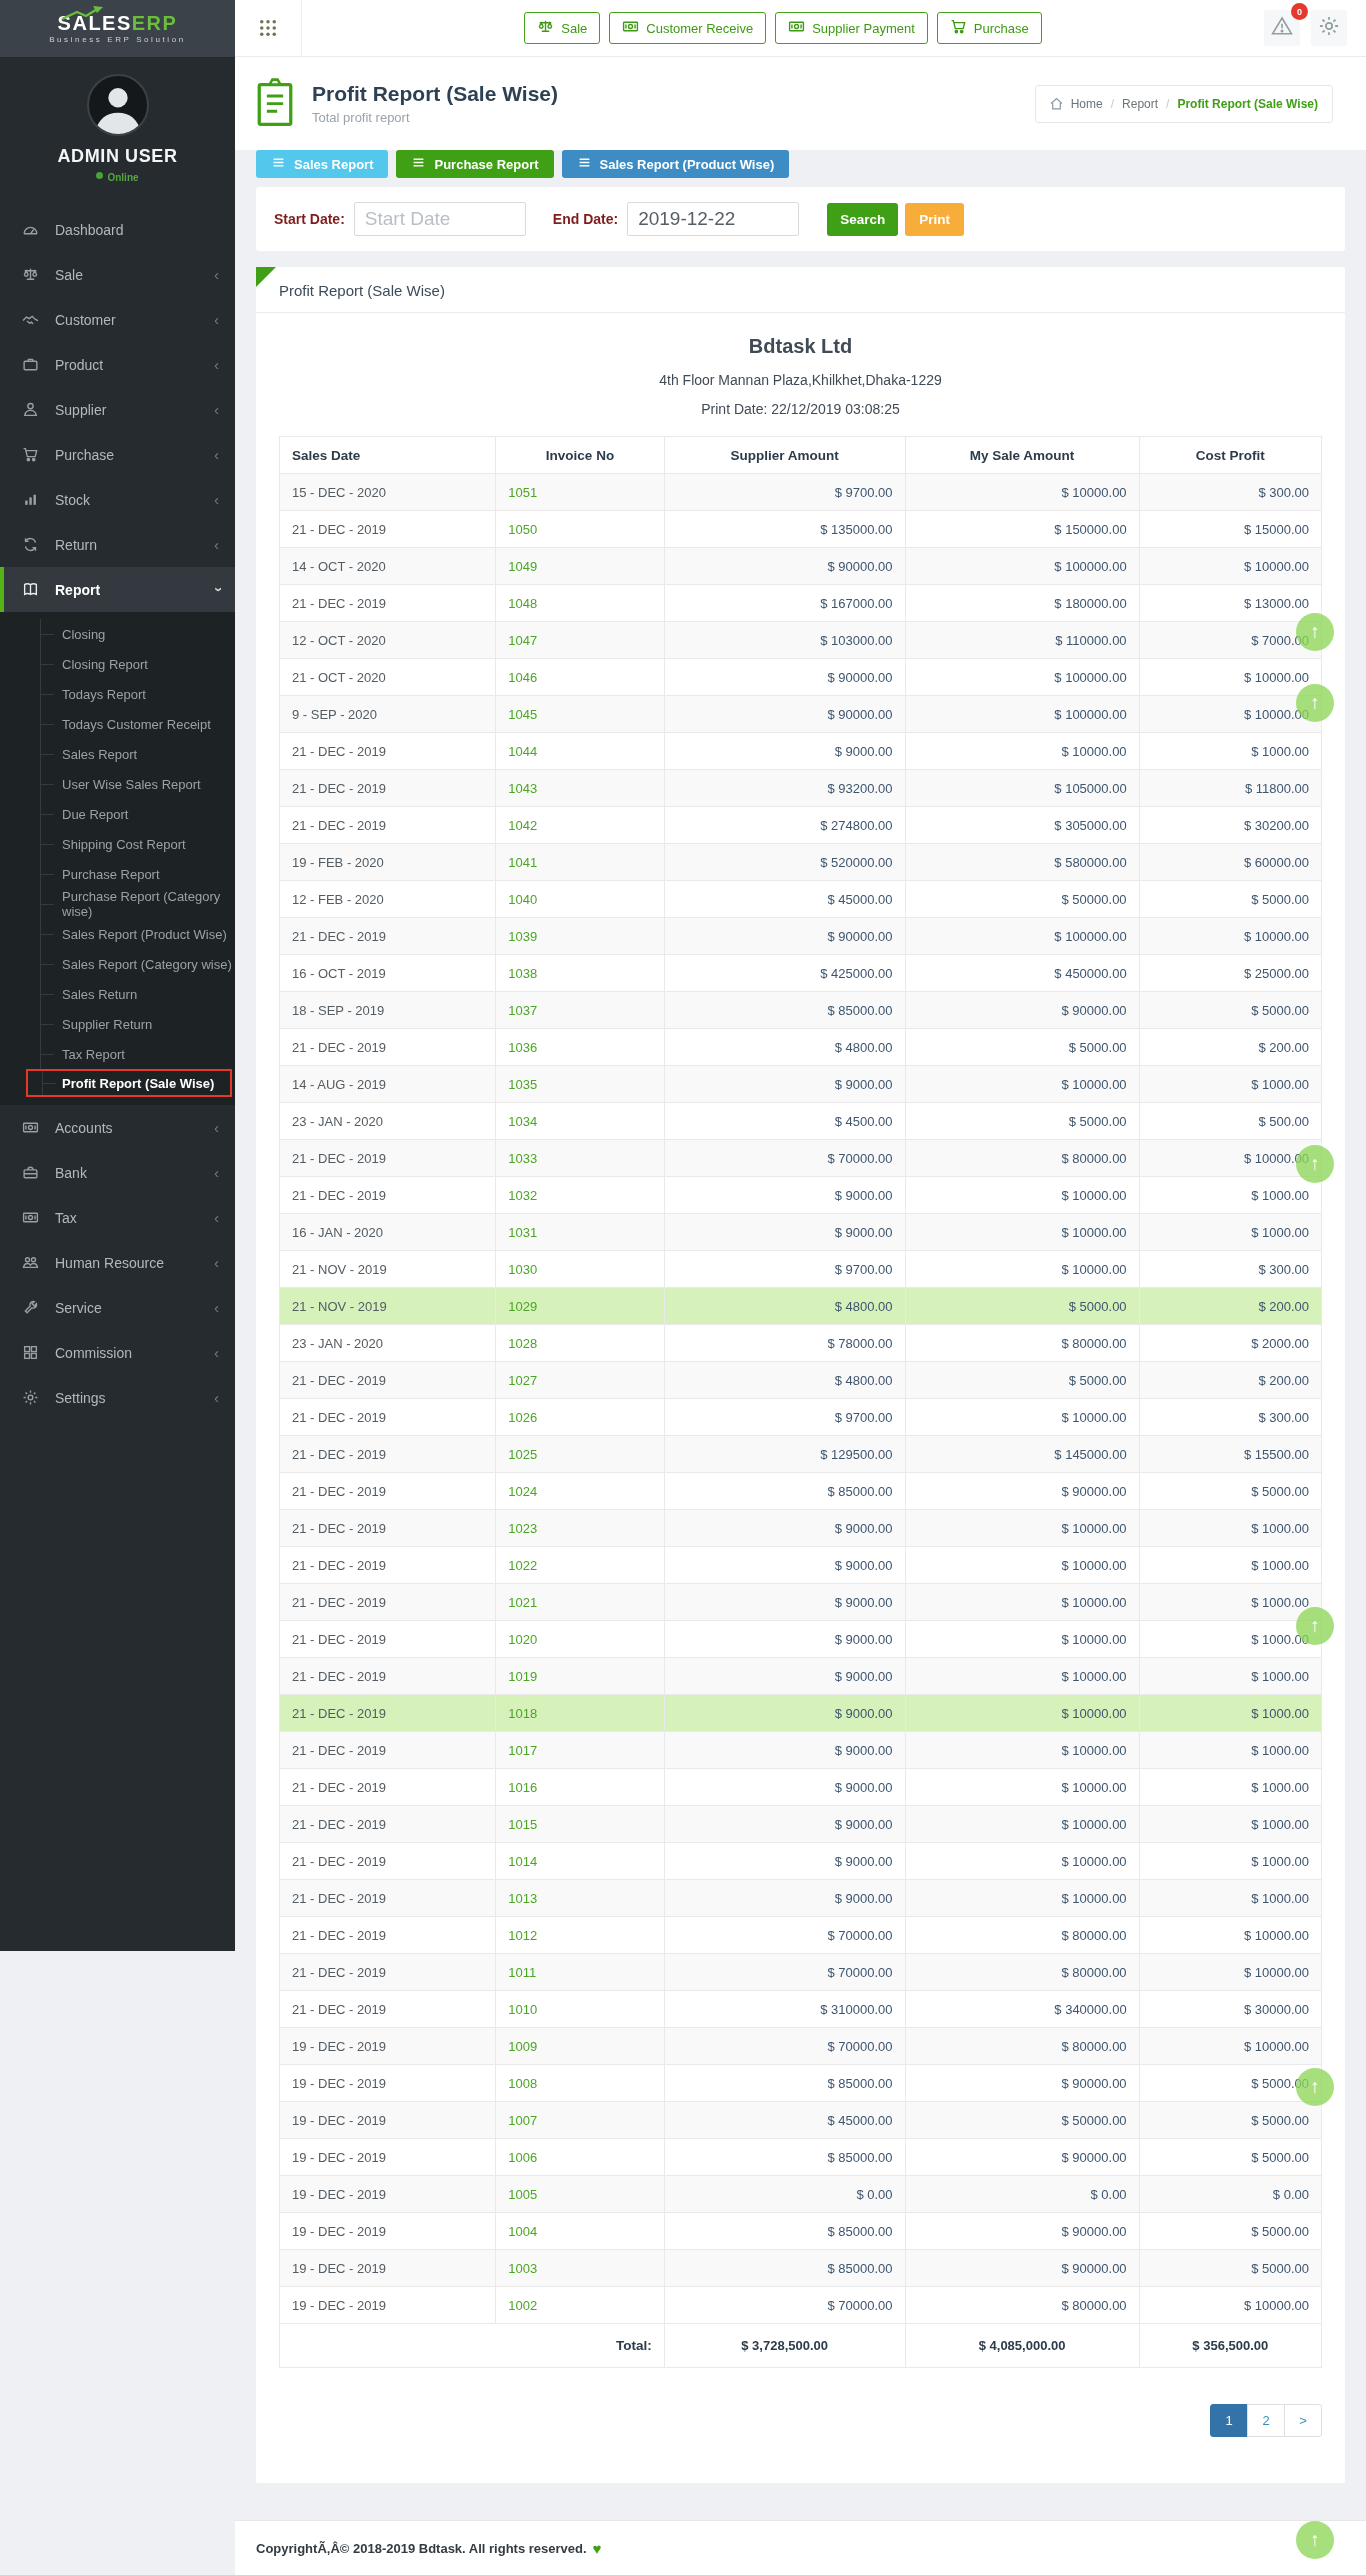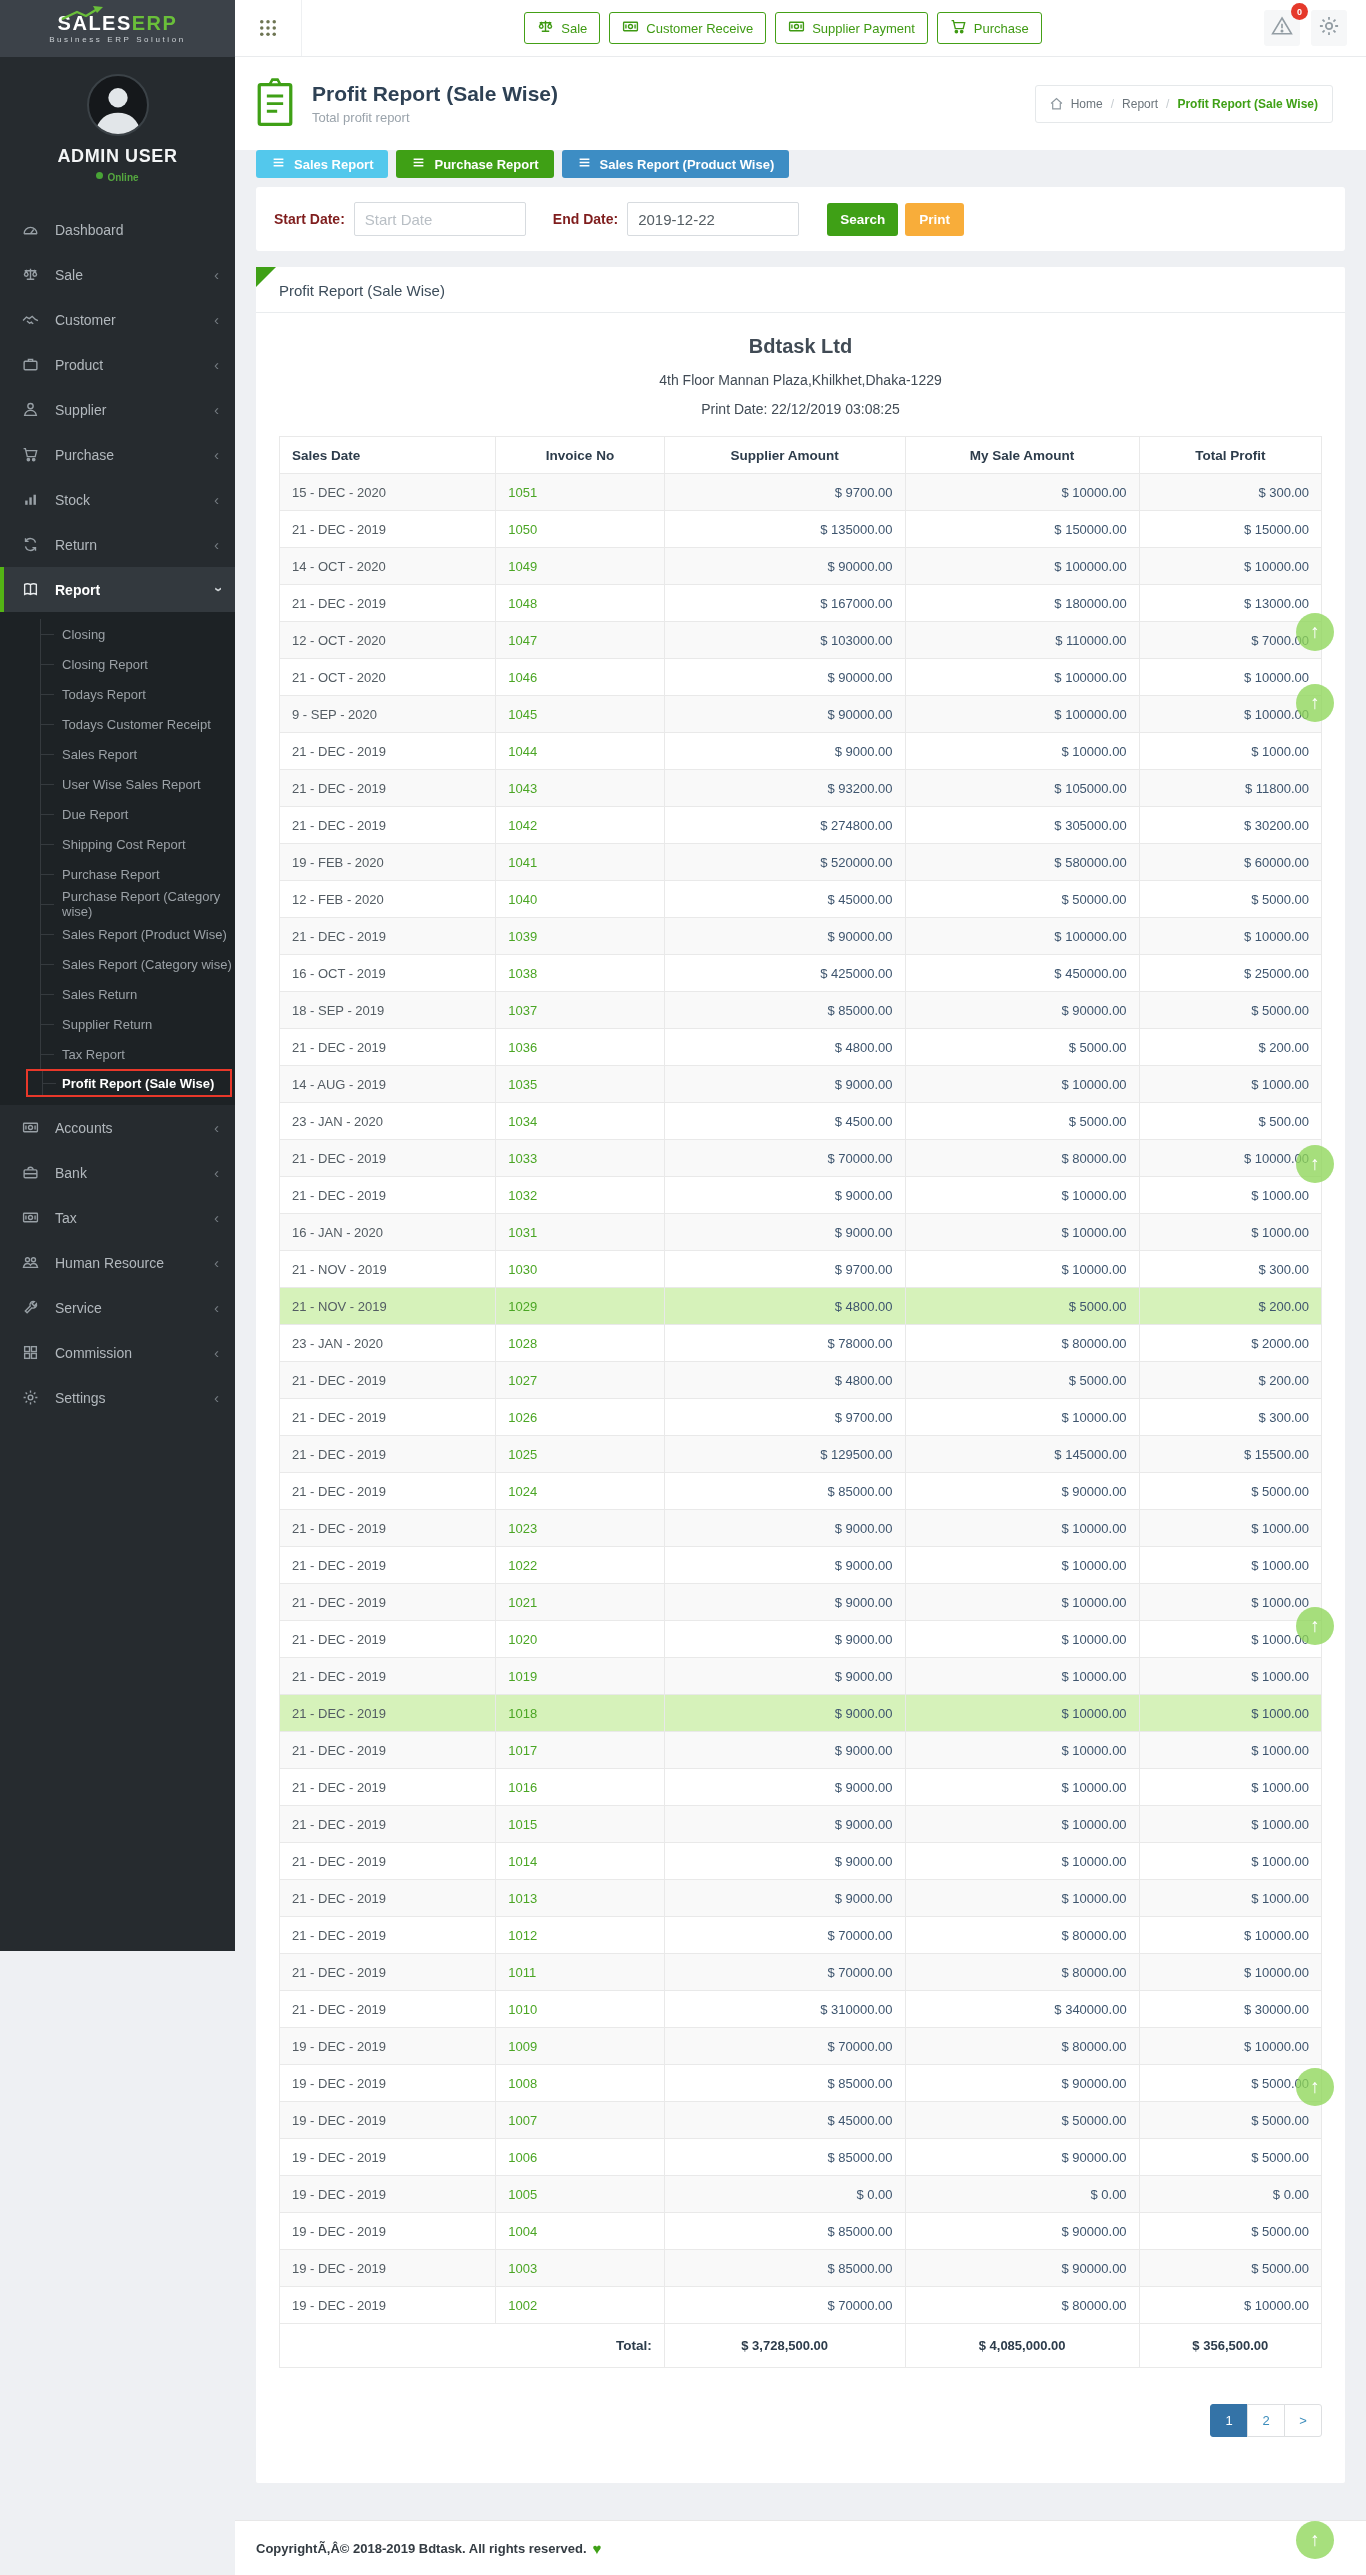--- a/index.html
+++ b/index.html
@@ -50,21 +50,21 @@
   .crumb-sep{color:#c6ccd0}
   .crumb.current{color:#3fa016;font-weight:bold;cursor:default}
   .crumb-home{display:flex;color:#8d979e}
   
   .content{position:absolute;left:235px;top:150px;width:1131px;padding:0 21px;box-sizing:border-box}
   .tabs{display:flex;gap:8px}
   .tab{display:flex;align-items:center;gap:8px;color:#fff;font-size:13px;font-weight:bold;padding:0 15px;height:28px;border-radius:3px;cursor:pointer}
   .filterbar{margin-top:9px;background:#fff;border-radius:3px;padding:15px 18px;display:flex;align-items:center}
   .f-label{font-size:14px;font-weight:bold;color:#7f1d1d;margin-right:9px}
   .f-label.second{margin-left:27px}
-  .filterbar input{width:150px;height:32px;border:1px solid #d7dbdf;border-radius:2px;padding:0 10px;font-size:15px;color:#555e64;font-family:inherit;box-sizing:content-box}
+  .filterbar input{width:150px;height:32px;border:1px solid #d7dbdf;border-radius:2px;padding:0 10px;font-size:19px;color:#555e64;font-family:inherit;box-sizing:content-box}
   .filterbar input::placeholder{color:#b9bfc5}
   .btn-search{margin-left:28px;background:#3fa016;color:#fff;border:none;font-weight:bold;font-size:13.5px;padding:9px 13px;border-radius:3px;cursor:pointer;font-family:inherit}
   .btn-print{margin-left:7px;background:#f8ad3a;color:#fff;border:none;font-weight:bold;font-size:13.5px;padding:9px 14px;border-radius:3px;cursor:pointer;font-family:inherit}
   
   .panel{margin-top:16px;background:#fff;border-radius:2px;position:relative;padding-bottom:46px}
   .fold{position:absolute;top:0;left:0;width:0;height:0;border-top:20px solid #3fa016;border-right:20px solid transparent}
   .panel-title{padding:15px 23px 13px;font-size:15px;color:#3c4c5a;border-bottom:1px solid #e9ecee}
   .company{text-align:center;padding:22px 0 2px;color:#414b55}
   .cname{font-size:20px;font-weight:600}
   .caddr{font-size:14px;margin-top:14px;font-weight:500}
@@ -439,21 +439,21 @@
       <div class="caddr">4th Floor Mannan Plaza,Khilkhet,Dhaka-1229</div>
       <div class="cdate">Print Date: 22/12/2019 03:08:25</div>
     </div>
     <table>
       <thead id="thead">
           <tr>
             <th>Sales Date</th>
             <th>Invoice No</th>
             <th>Supplier Amount</th>
             <th>My Sale Amount</th>
-            <th>Total Profit</th>
+            <th>Cost Profit</th>
           </tr>
         </thead>
       <tbody id="tbody">
           <tr>
             <td class="c-date">15 - DEC - 2020</td>
             <td class="c-inv"><a>1051</a></td>
             <td class="c-amt">$ 9700.00</td>
             <td class="c-amt">$ 10000.00</td>
             <td class="c-amt">$ 300.00</td>
           </tr>

